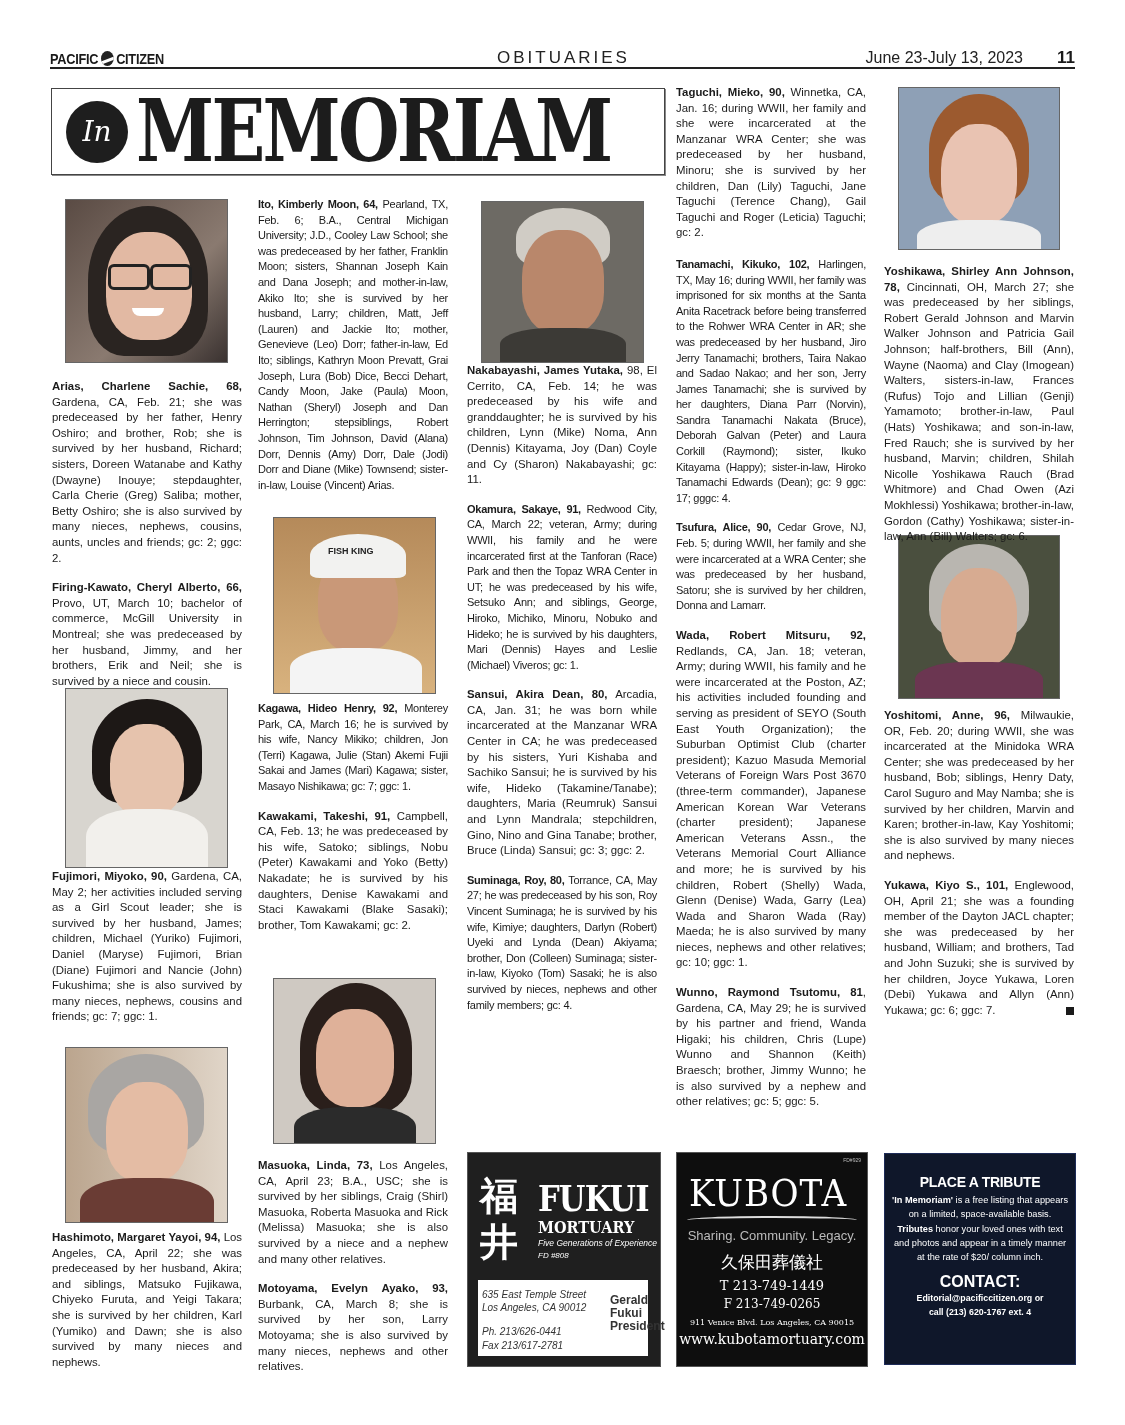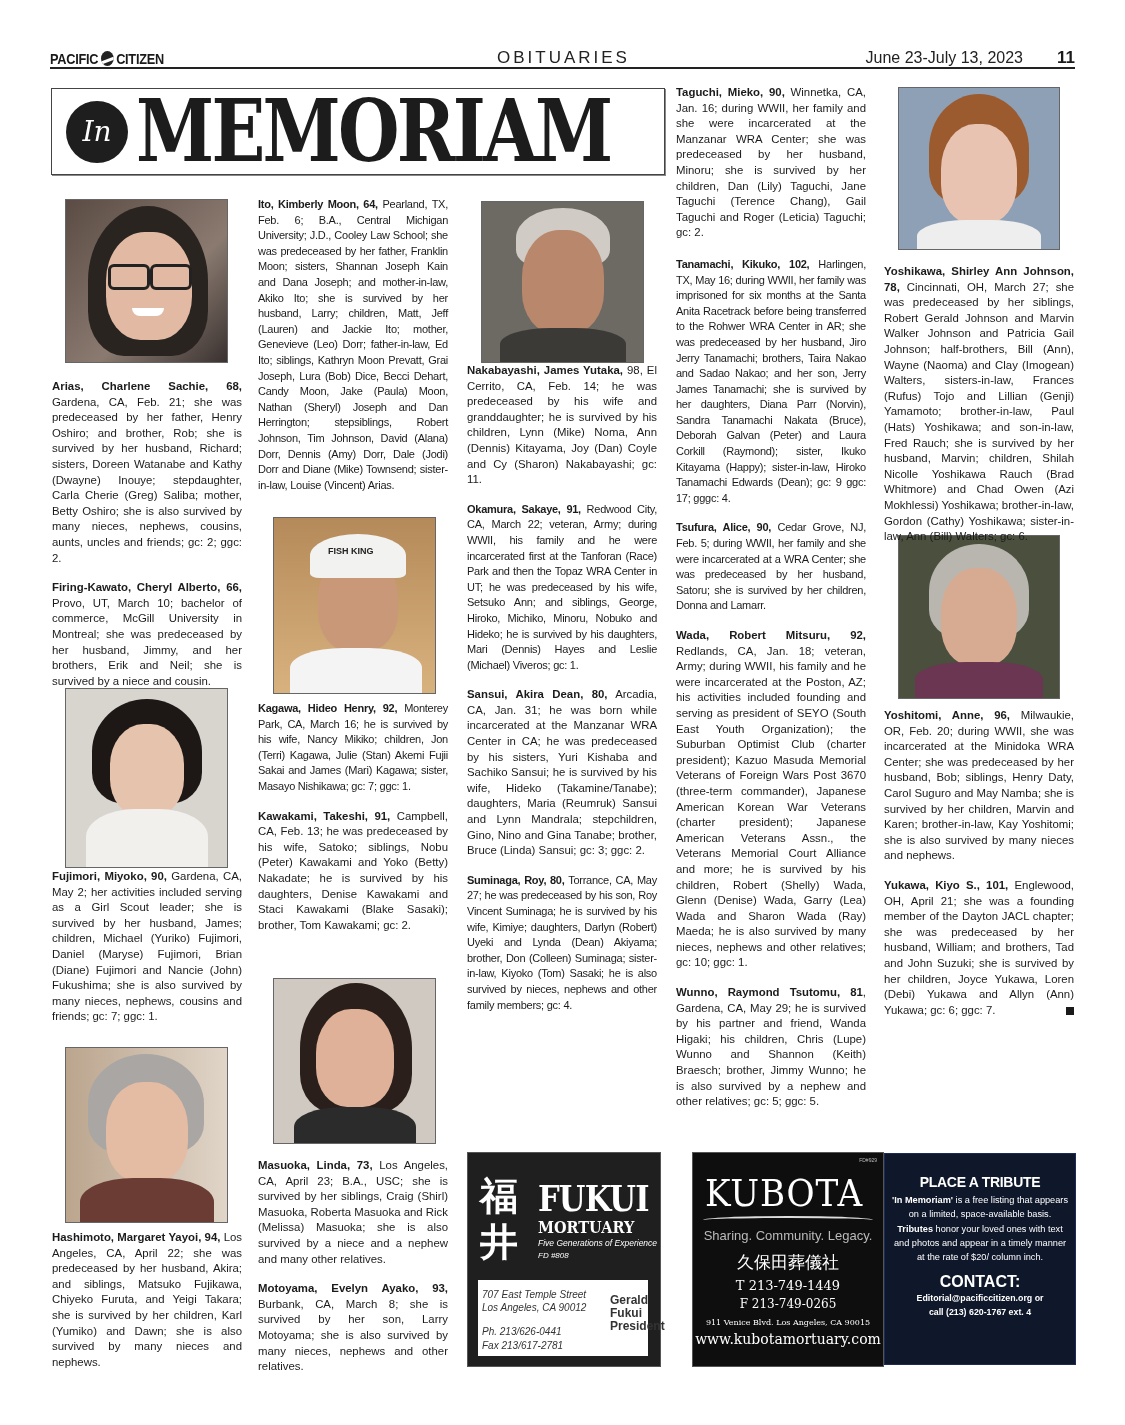--- a/index.html
+++ b/index.html
@@ -54,21 +54,21 @@
                    font-family: "DejaVu Serif", serif; letter-spacing: -1px; transform: scaleX(0.85); transform-origin: left; }
     .fukui .sub { position: absolute; left: 70px; top: 64px; color: #fff; font-size: 17px; font-weight: bold;
                   font-family: "DejaVu Serif", serif; transform: scaleX(0.85); transform-origin: left; }
     .fukui .tag { position: absolute; left: 70px; top: 85px; color: #fff; font-size: 8.5px; font-style: italic; }
     .fukui .fd { position: absolute; left: 70px; top: 98px; color: #fff; font-size: 8px; font-style: italic; }
     .fukui .info { position: absolute; left: 10px; top: 127px; width: 170px; height: 76px; background: #fff; }
     .fukui .addr { position: absolute; left: 4px; top: 8px; font-size: 10px; font-style: italic; line-height: 13px; color: #333; }
     .fukui .phones { position: absolute; left: 4px; top: 45px; font-size: 10px; font-style: italic; line-height: 14px; color: #333; }
     .fukui .pres { position: absolute; left: 132px; top: 14px; font-size: 12px; line-height: 13px; color: #333; font-weight: bold; }
 
-    .kubota { left: 676px; top: 1152px; width: 190px; height: 213px; background: #0e0e0e; border: 1px solid #555; margin-left: 16px; }
+    .kubota { left: 676px; top: 1152px; width: 190px; height: 213px; background: #0e0e0e; border: 1px solid #555; }
     .kubota .fdno { position: absolute; right: 6px; top: 4px; color: #bbb; font-size: 5px; }
     .kubota .logo { position: absolute; left: 12px; top: 18px; color: #fff; font-family: "DejaVu Serif", serif;
                     font-size: 38px; letter-spacing: 1px; transform: scaleX(0.9); transform-origin: left; }
     .kubota .swoosh { position: absolute; left: 10px; top: 63px; width: 170px; height: 6px; border-top: 2px solid #ddd;
                       border-radius: 50%; }
     .kubota .slogan { position: absolute; left: 0; width: 100%; text-align: center; top: 75px; color: #bbb; font-size: 13px; }
     .kubota .jp { position: absolute; left: 0; width: 100%; text-align: center; top: 98px; color: #fff;
                   font-family: "DejaVu Serif", serif; font-size: 17px; }
     .kubota .tel { position: absolute; left: 0; width: 100%; text-align: center; top: 125px; color: #fff;
                    font-family: "DejaVu Serif", serif; font-size: 13px; }
@@ -259,21 +259,21 @@
   <div class="kanji">
     <div>福</div>
     <div>井</div>
   </div>
   <div class="name">FUKUI</div>
   <div class="sub">MORTUARY</div>
   <div class="tag">Five Generations of Experience</div>
   <div class="fd">FD #808</div>
   <div class="info">
     <div class="addr">
-      <div>707 East Temple Street</div>
+      <div>635 East Temple Street</div>
       <div>Los Angeles, CA 90012</div>
     </div>
     <div class="phones">
       <div>Ph. 213/626-0441</div>
       <div>Fax 213/617-2781</div>
     </div>
     <div class="pres">
       <div>Gerald</div>
       <div>Fukui</div>
       <div>President</div>

